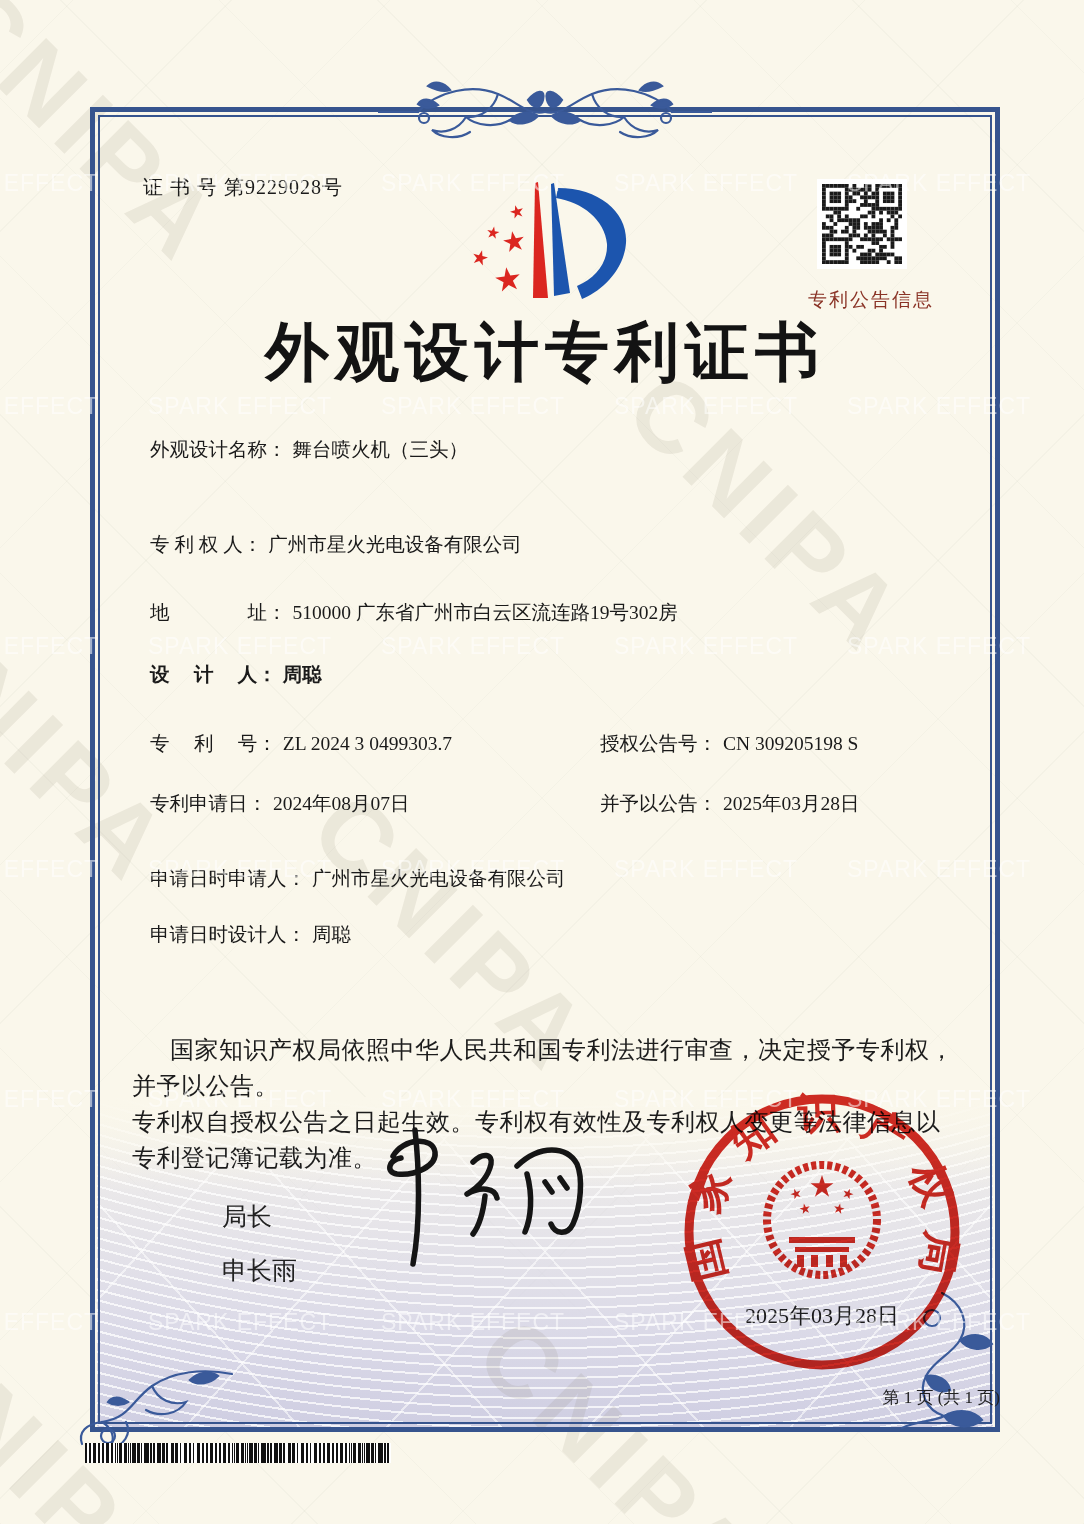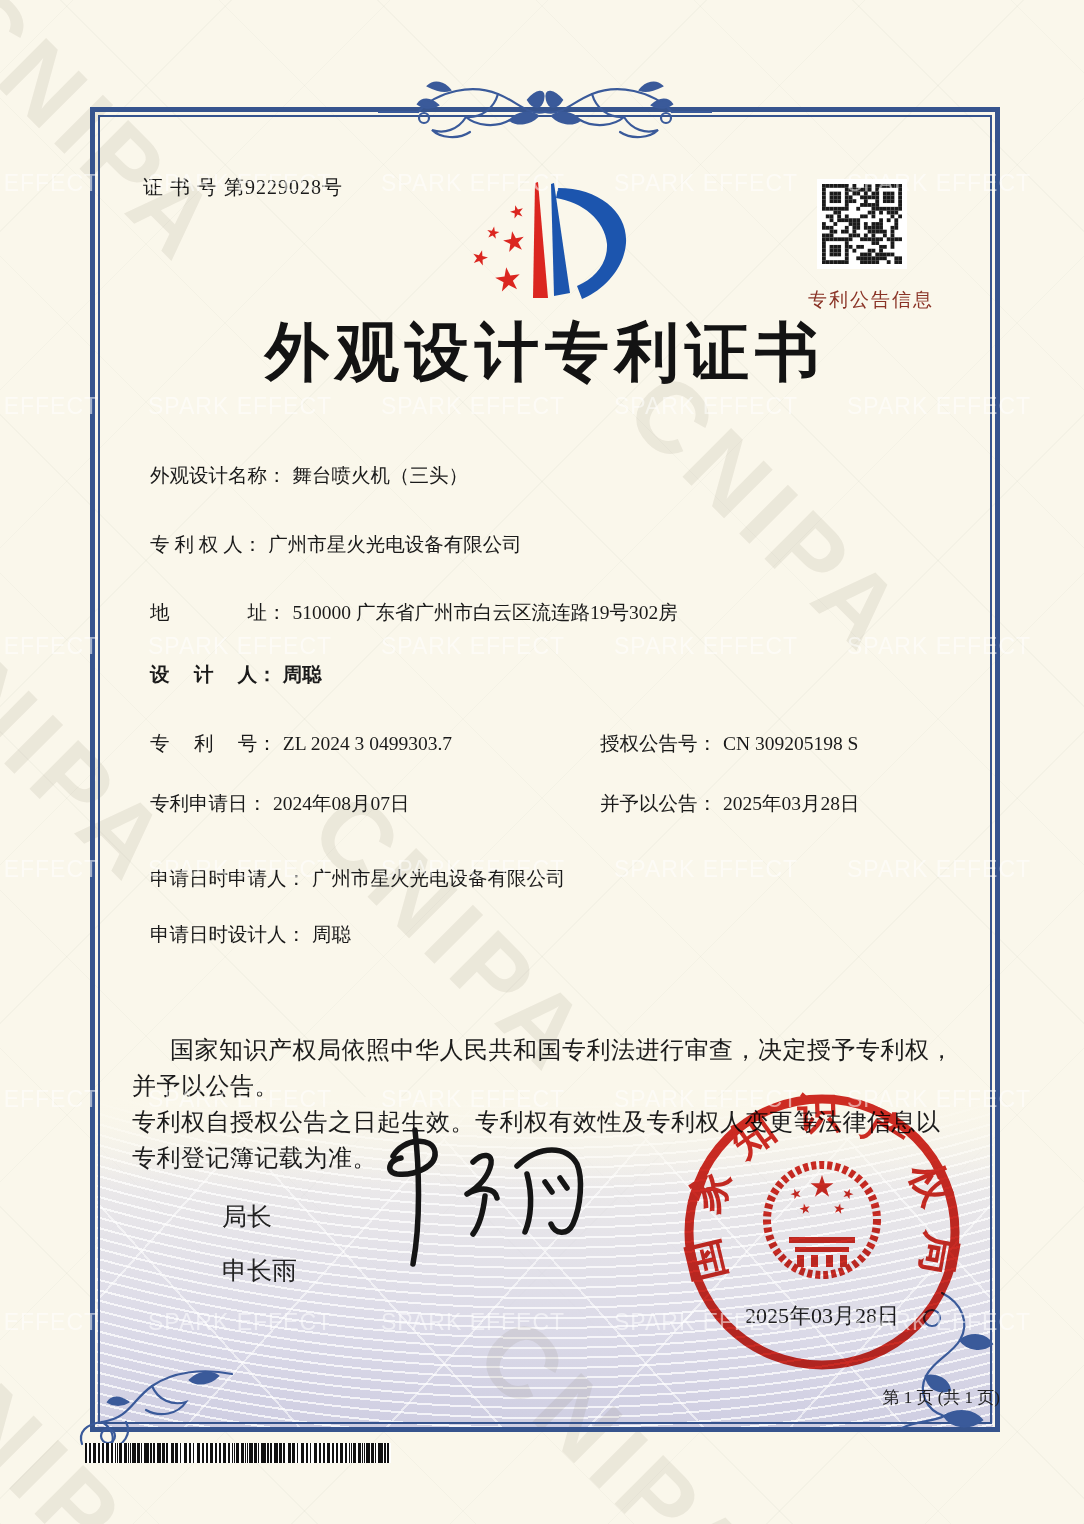--- a/index.html
+++ b/index.html
@@ -436,21 +436,21 @@
       <rect x="49.52" y="76.19" width="3.81" height="3.81" fill="#1a1a1a"></rect>
       <rect x="53.33" y="76.19" width="3.81" height="3.81" fill="#1a1a1a"></rect>
       <rect x="64.76" y="76.19" width="3.81" height="3.81" fill="#1a1a1a"></rect>
       <rect x="72.38" y="76.19" width="3.81" height="3.81" fill="#1a1a1a"></rect>
       <rect x="76.19" y="76.19" width="3.81" height="3.81" fill="#1a1a1a"></rect>
     </svg></div>
 <div class="qr-caption">专利公告信息</div>
 
 <div class="title">外观设计专利证书</div>
 
-<div class="row" style="top:462px;">
+<div class="row" style="top:436px;">
   <span>外观设计名称：</span><span class="val">舞台喷火机（三头）</span>
 </div>
 <div class="row" style="top:531px;">
   <span>专 利 权 人：</span><span class="val">广州市星火光电设备有限公司</span>
 </div>
 <div class="row" style="top:599px;text-align:right;">
   <span>地　　　　址：</span><span class="val">510000 广东省广州市白云区流连路19号302房</span>
 </div>
 <div class="row" style="top:661px;font-weight:bold;">
   <span>设　 计　 人：</span><span class="val">周聪</span>

